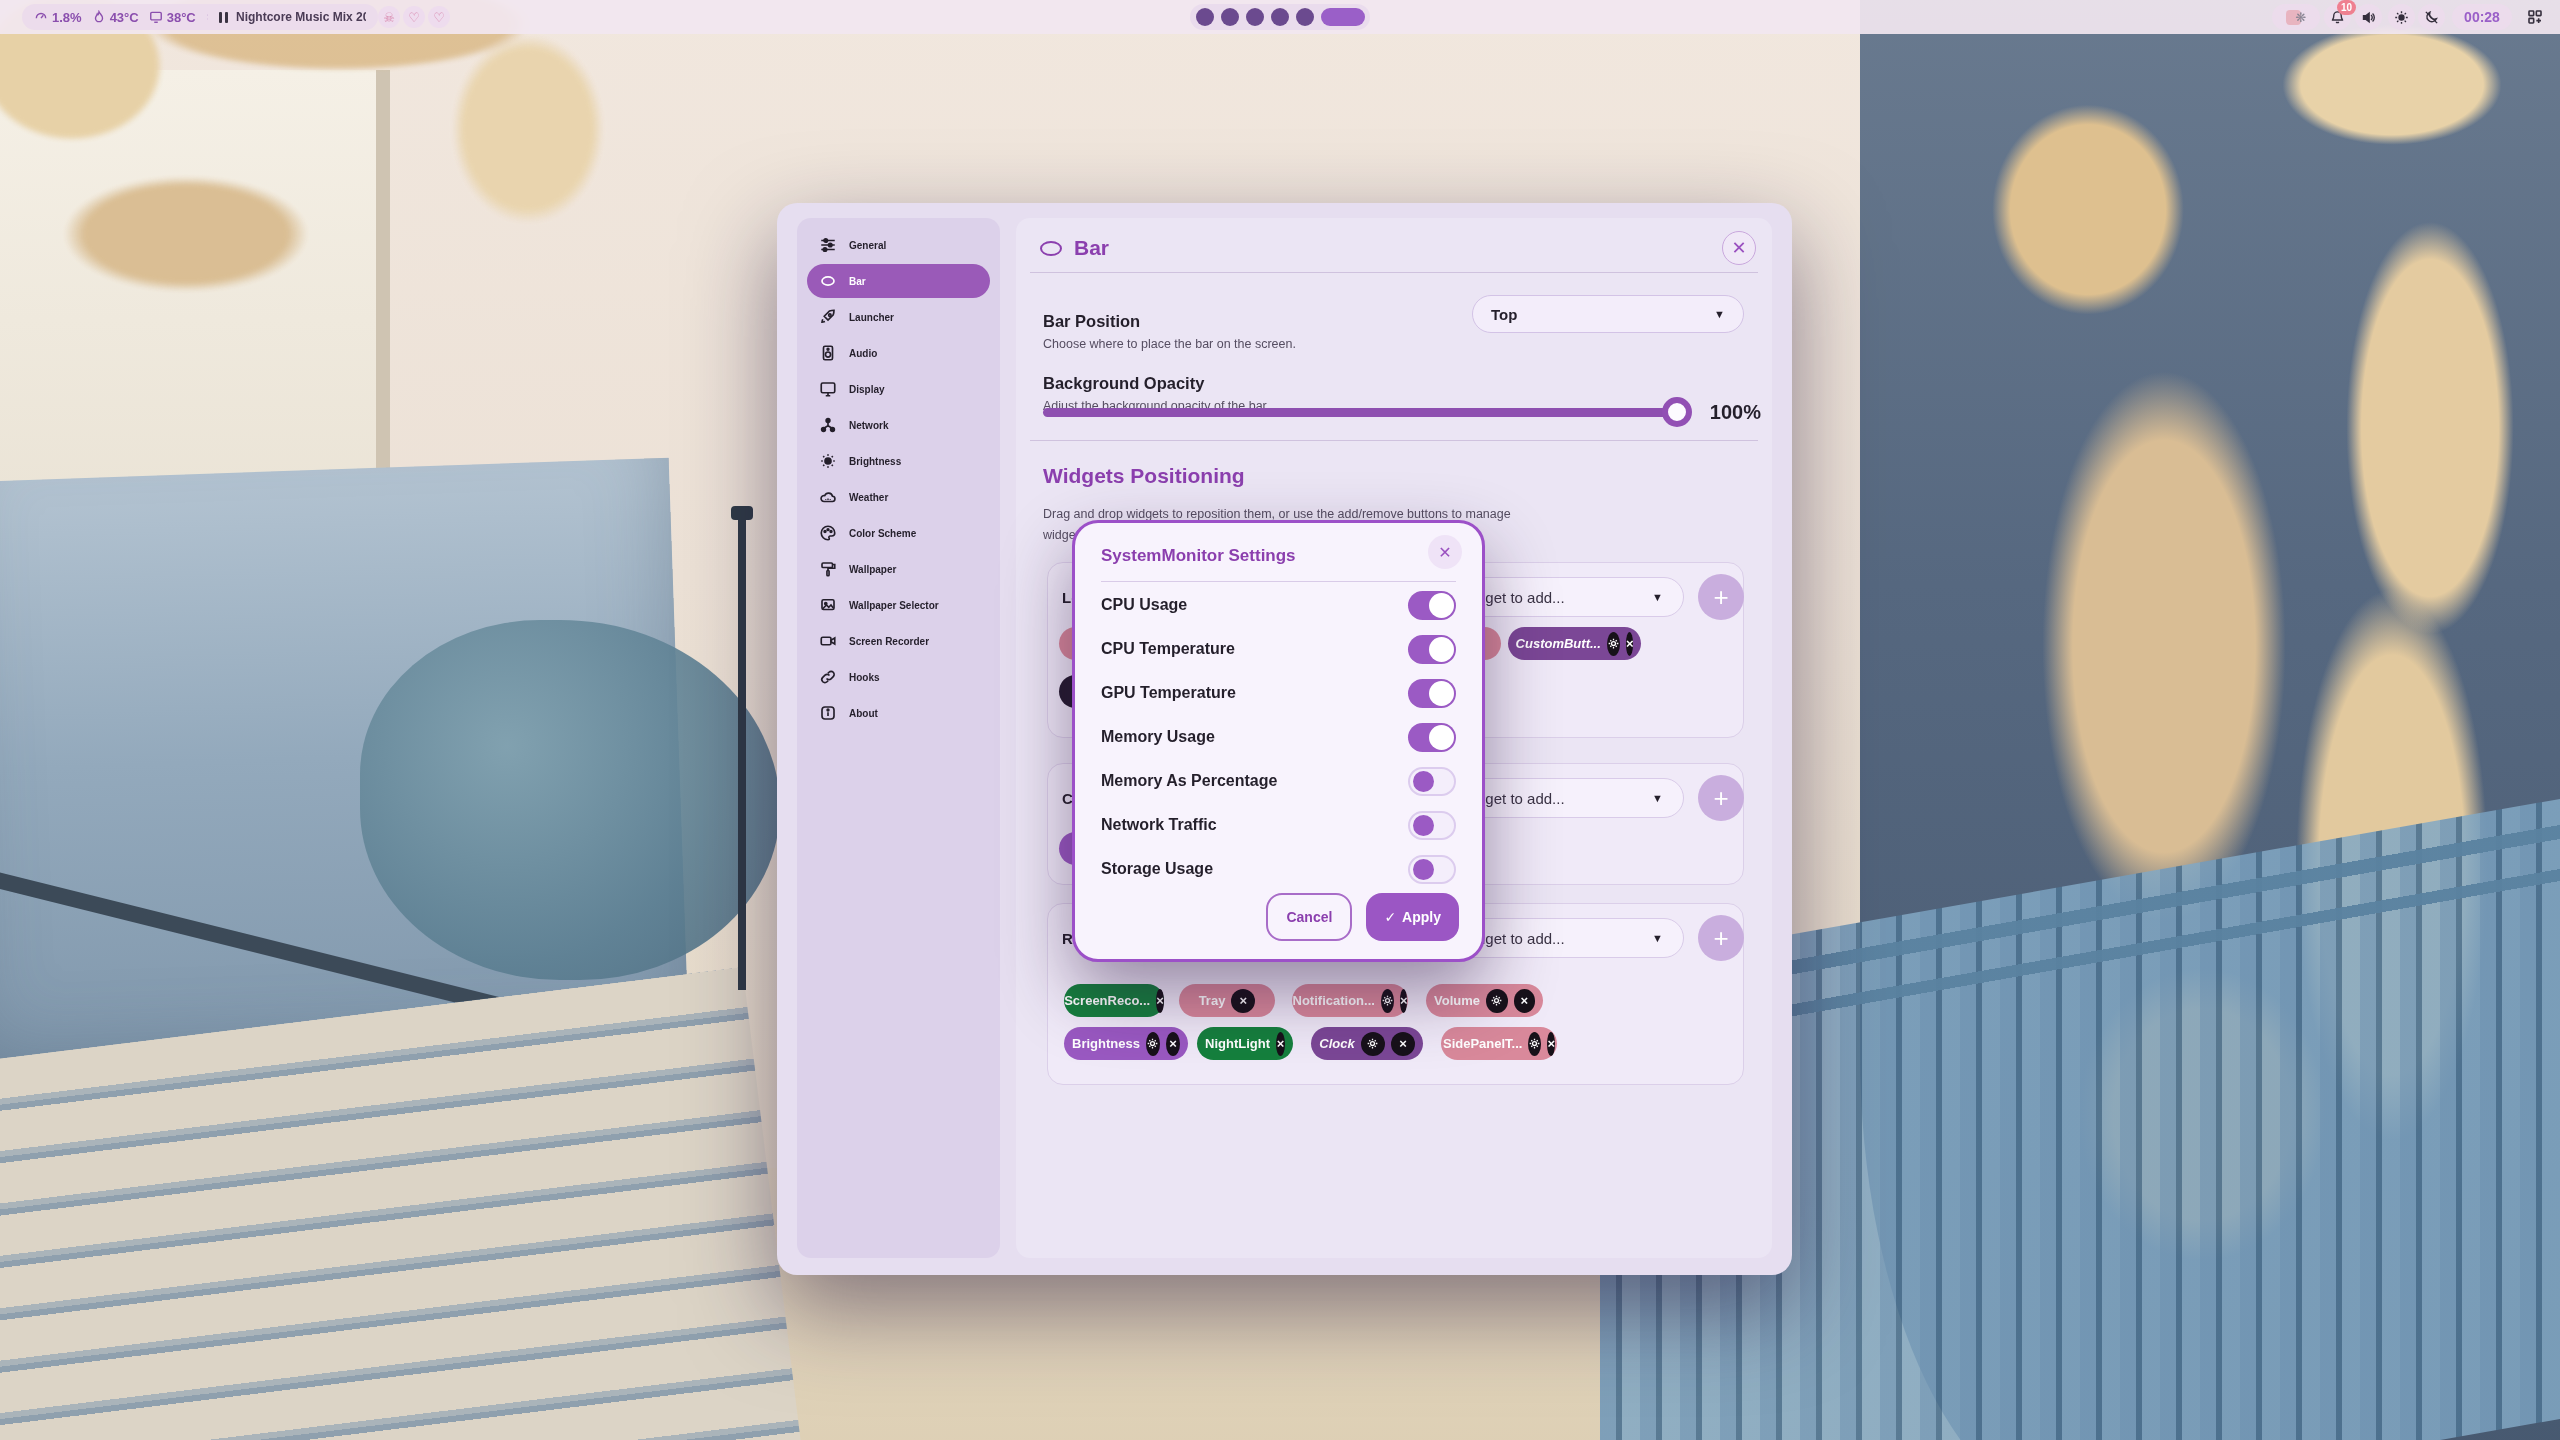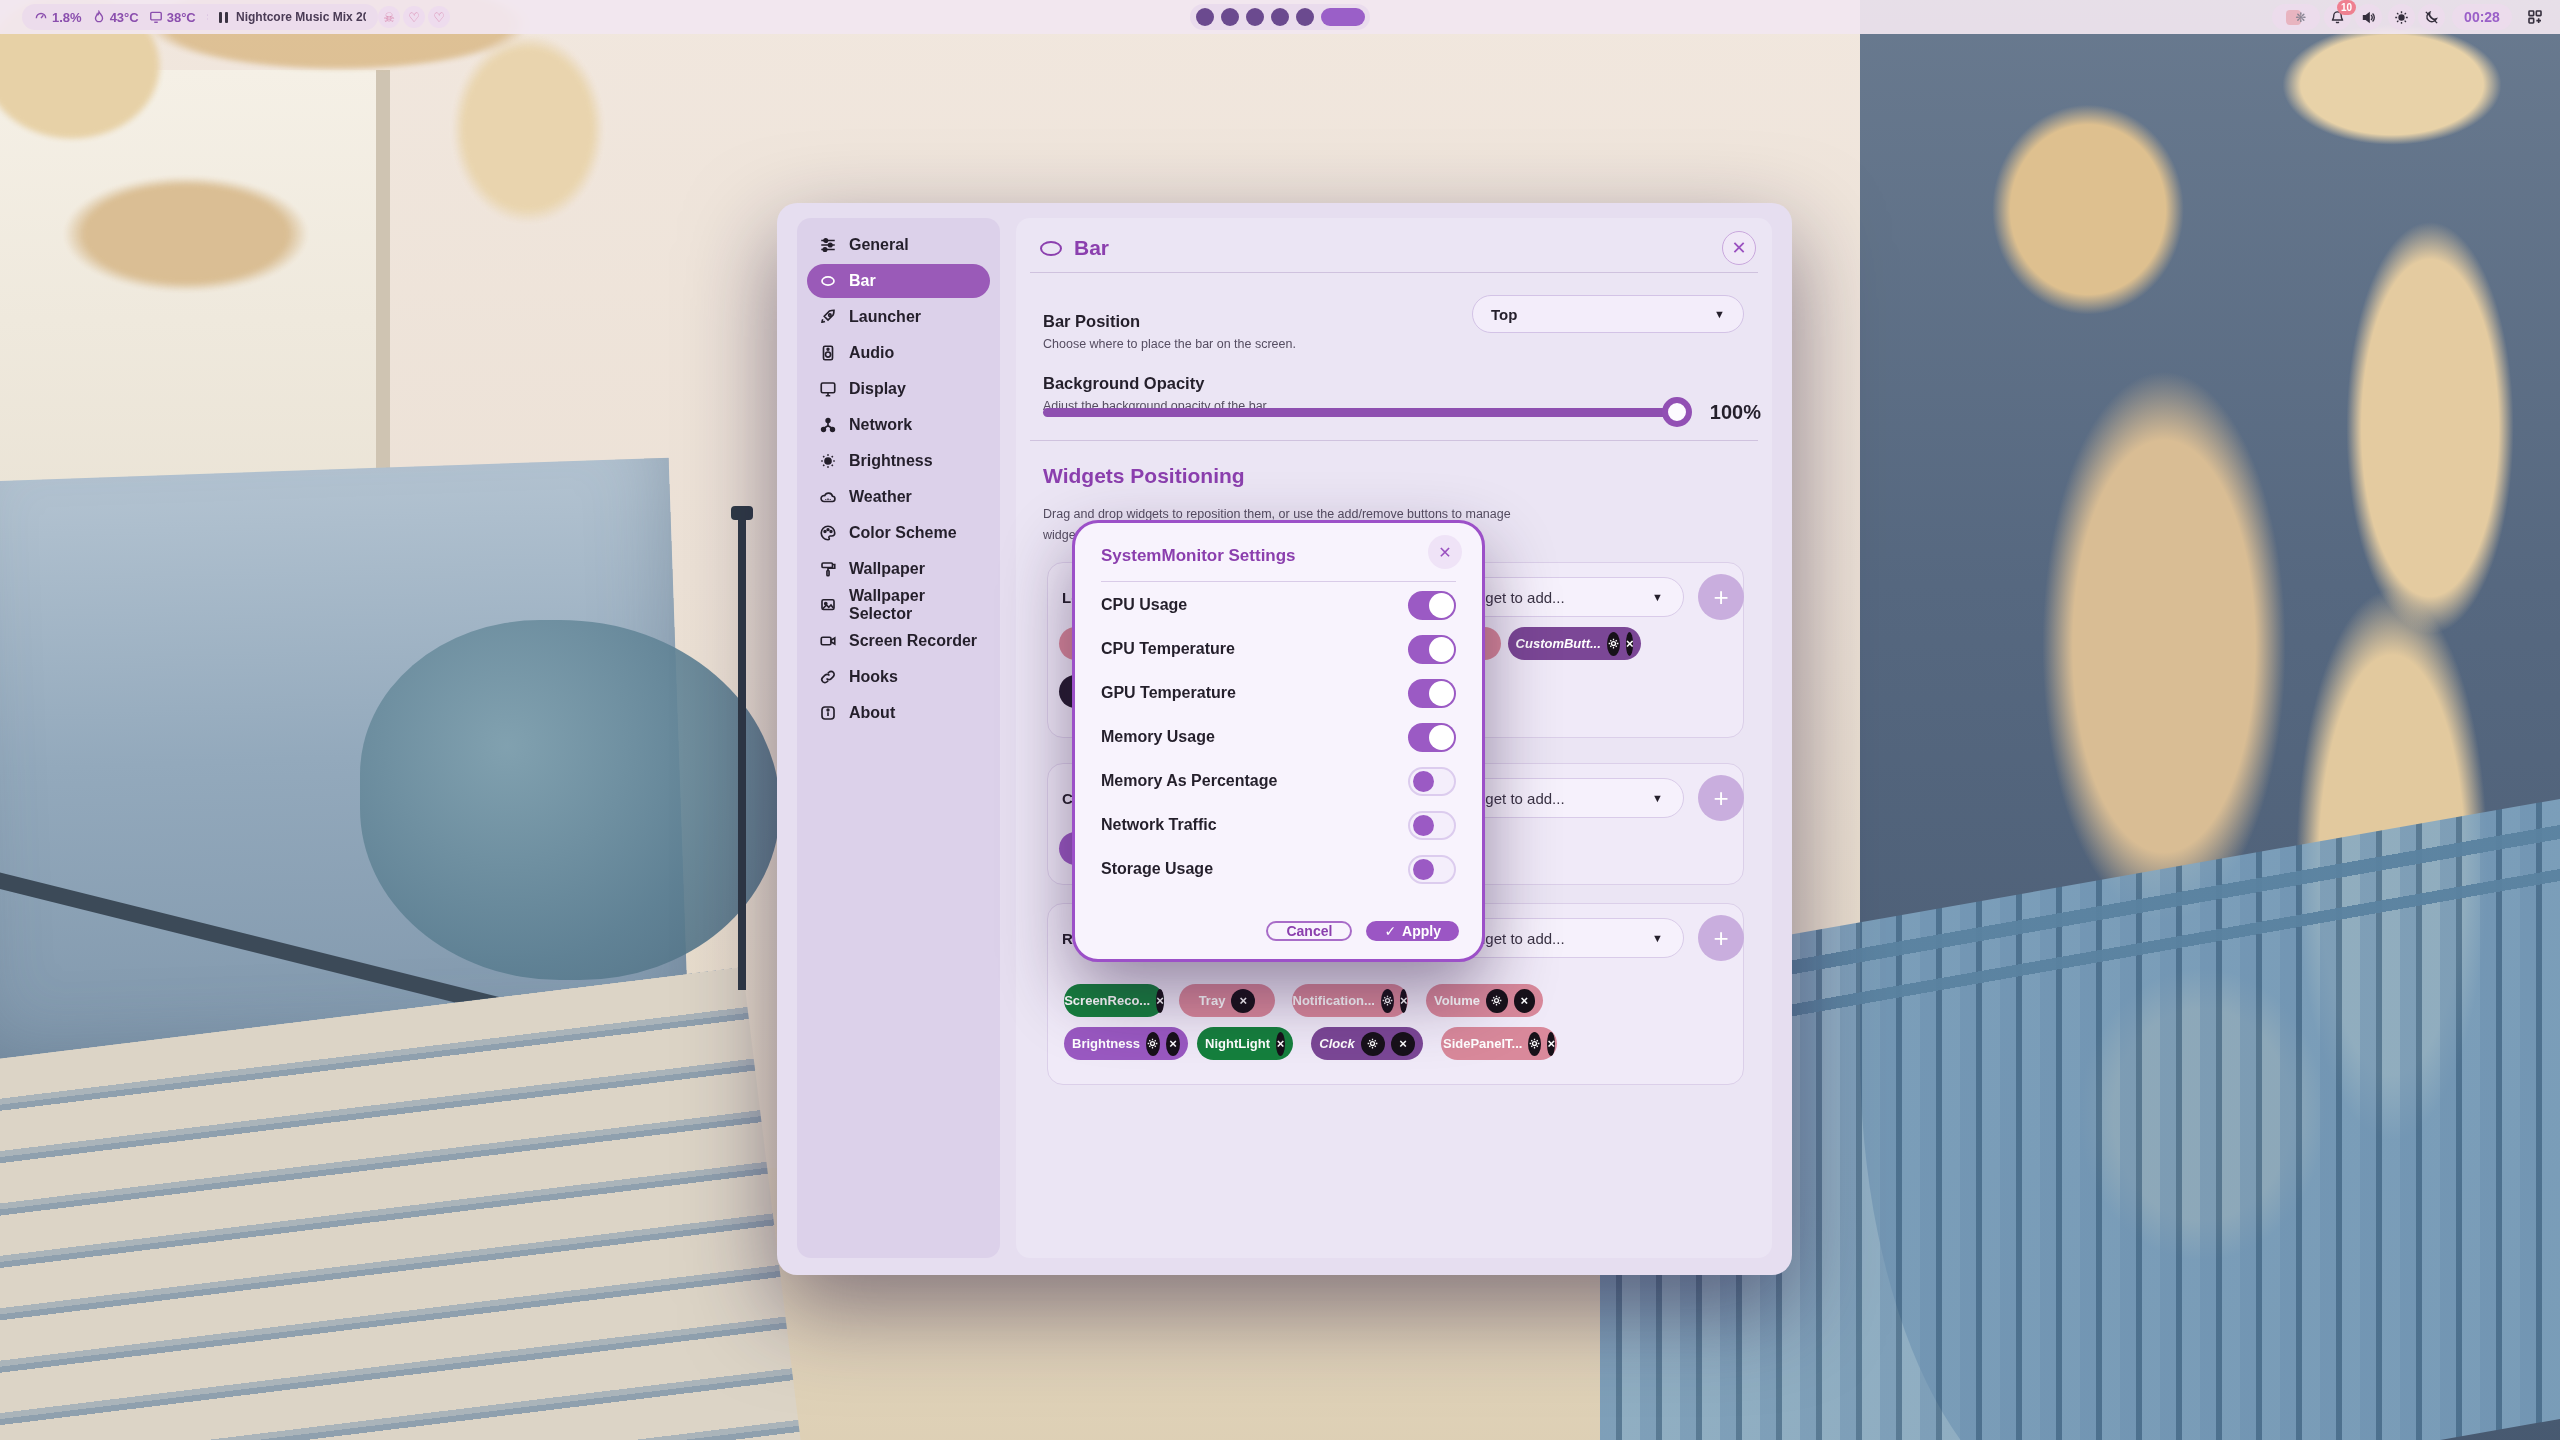--- a/index.html
+++ b/index.html
@@ -73,21 +73,21 @@
     background:#ef8090; color:#fff; font-size:10px; font-weight:bold; display:flex; align-items:center; justify-content:center; z-index:2; }
   .clockpill { left:2452px; width:60px; justify-content:center; color:#9a5fc8; font-size:14px; font-weight:bold; }
   .gridbtn { left:2521px; background:transparent; }
 
   
   .window { position:absolute; left:777px; top:203px; width:1015px; height:1072px; border-radius:20px;
     background:#e6def0; box-shadow:0 34px 90px rgba(35,20,55,.5); z-index:30; }
   .sidebar { position:absolute; left:20px; top:15px; width:203px; height:1040px; border-radius:14px;
     background:#dcd1ea; padding:10px; }
   .side-item { height:34px; margin-bottom:2px; border-radius:17px; display:flex; align-items:center; gap:12px;
-    padding:0 12px; color:#241f2b; font-size:16px; font-weight:bold; }
+    padding:0 12px; color:#241f2b; font-size:10px; font-weight:bold; }
   .side-item svg { flex:0 0 auto; }
   .side-item.active { background:#9a5ab8; color:#ffffff; }
   .content { position:absolute; left:239px; top:15px; width:756px; height:1040px; border-radius:14px;
     background:#ebe5f4; padding:0 27px; }
   .hdr { position:absolute; left:24px; top:18px; display:flex; align-items:center; gap:12px; }
   .oval { width:22px; height:15px; border:2.5px solid #8b3fae; border-radius:50%; }
   .page-title { font-size:21px; font-weight:bold; color:#8b3fae; }
   .closebtn { position:absolute; right:16px; top:13px; width:34px; height:34px; border-radius:50%;
     border:1.5px solid #c9a8dd; color:#9a50c0; font-size:18px; display:flex; align-items:center; justify-content:center;
     background:rgba(243,233,248,.6); }
@@ -133,21 +133,21 @@
   .m-div { position:absolute; left:26px; right:26px; top:58px; height:1px; background:#d9cbe8; }
   .m-rows { position:absolute; left:26px; right:26px; top:60px; }
   .m-row { height:44px; display:flex; align-items:center; justify-content:space-between; }
   .m-lbl { font-size:16px; font-weight:bold; color:#241f2b; }
   .tgl { position:relative; width:48px; height:29px; border-radius:15px; }
   .tgl.on { background:#9b5ac4; }
   .tgl.on i { position:absolute; right:2px; top:2px; width:25px; height:25px; border-radius:50%; background:#fff; }
   .tgl.off { background:#f4eefb; border:2px solid #dcccee; }
   .tgl.off i { position:absolute; left:3px; top:2px; width:21px; height:21px; border-radius:50%; background:#9b5ac4; }
   .m-btns { position:absolute; right:23px; bottom:18px; display:flex; gap:14px; }
-  .btn { height:20px; border-radius:16px; display:flex; align-items:center; justify-content:center;
+  .btn { height:48px; border-radius:16px; display:flex; align-items:center; justify-content:center;
     font-size:14px; font-weight:bold; padding:0 18px;margin-top:16px; }
   .btn-cancel { border:2px solid #a86cc8; color:#8b3fae; background:transparent; }
   .btn-apply { background:#9b56c4; color:#fff; gap:6px; }
 </style>
 </head>
 <body>
 
 <div class="wall">
   <div class="wp-sky"></div>
   <div class="wp-building"></div>

